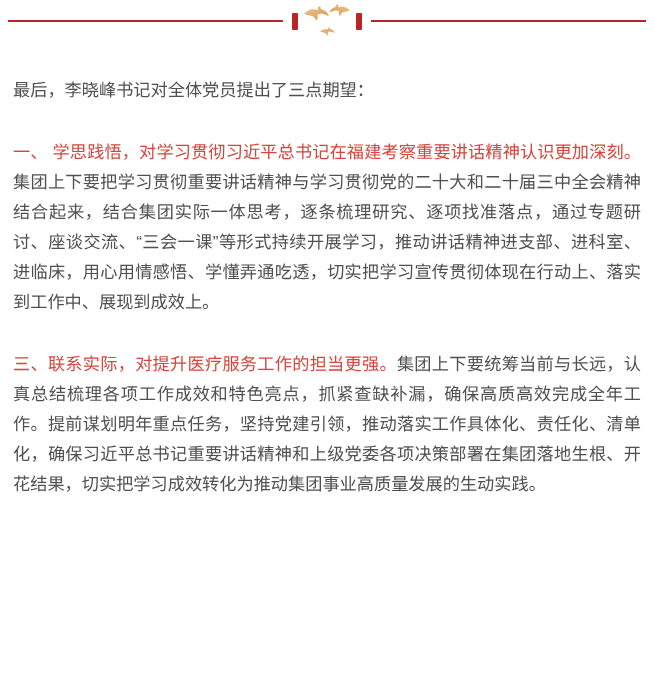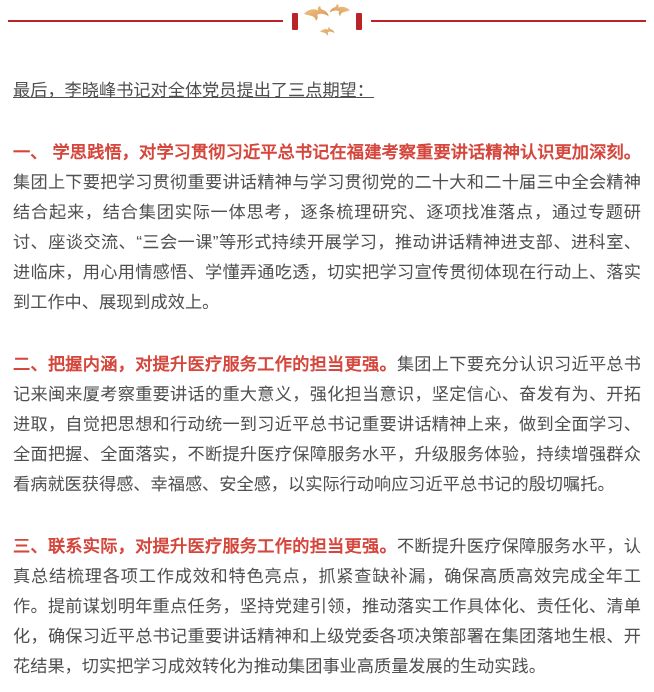--- a/index.html
+++ b/index.html
@@ -32,24 +32,24 @@
   
   .article{
     padding:0 13px;
     color:var(--ink);
     font-size:17.2px;
     line-height:30px;
     text-align:justify;
     letter-spacing:0;
   }
   .article p{margin:32px 0 0;}
-  .article p.intro{margin-top:35px;text-decoration:underline;}
+  .article p.intro{margin-top:35px;}
   .sec-heading{
     color:var(--red-text);
-    font-weight:bold;
+    font-weight:normal;
   }
 </style>
 </head>
 <body>
 
 <div class="page">
 
   <div class="header">
     <span class="h-line"></span>
     <span class="h-bar left"></span>
@@ -69,18 +69,17 @@
     </span>
     <span class="h-bar right"></span>
     <span class="h-line"></span>
   </div>
 
   <div class="article">
     <p class="intro">最后，李晓峰书记对全体党员提出了三点期望：</p>
 
     <p class="section"><strong class="sec-heading">一、 学思践悟，对学习贯彻习近平总书记在福建考察重要讲话精神认识更加深刻。</strong><span>集团上下要把学习贯彻重要讲话精神与学习贯彻党的二十大和二十届三中全会精神结合起来，结合集团实际一体思考，逐条梳理研究、逐项找准落点，通过专题研讨、座谈交流、“三会一课”等形式持续开展学习，推动讲话精神进支部、进科室、进临床，用心用情感悟、学懂弄通吃透，切实把学习宣传贯彻体现在行动上、落实到工作中、展现到成效上。</span></p>
 
-    <p class="section"><strong class="sec-heading">二、把握内涵，对提升医疗服务工作的担当更强。</strong><span>集团上下要充分认识习近平总书记来闽来厦考察重要讲话的重大意义，强化担当意识，坚定信心、奋发有为、开拓进取，自觉把思想和行动统一到习近平总书记重要讲话精神上来，做到全面学习、全面把握、全面落实，不断提升医疗保障服务水平，升级服务体验，持续增强群众看病就医获得感、幸福感、安全感，以实际行动响应习近平总书记的殷切嘱托。</span></p>
 
-    <p class="section"><strong class="sec-heading">三、联系实际，对提升医疗服务工作的担当更强。</strong><span>不断提升医疗保障服务水平，认真总结梳理各项工作成效和特色亮点，抓紧查缺补漏，确保高质高效完成全年工作。提前谋划明年重点任务，坚持党建引领，推动落实工作具体化、责任化、清单化，确保习近平总书记重要讲话精神和上级党委各项决策部署在集团落地生根、开花结果，切实把学习成效转化为推动集团事业高质量发展的生动实践。</span></p>
+    <p class="section"><strong class="sec-heading">三、联系实际，对提升医疗服务工作的担当更强。</strong><span>集团上下要统筹当前与长远，认真总结梳理各项工作成效和特色亮点，抓紧查缺补漏，确保高质高效完成全年工作。提前谋划明年重点任务，坚持党建引领，推动落实工作具体化、责任化、清单化，确保习近平总书记重要讲话精神和上级党委各项决策部署在集团落地生根、开花结果，切实把学习成效转化为推动集团事业高质量发展的生动实践。</span></p>
   </div>
 
 </div>
 
 </body></html>

